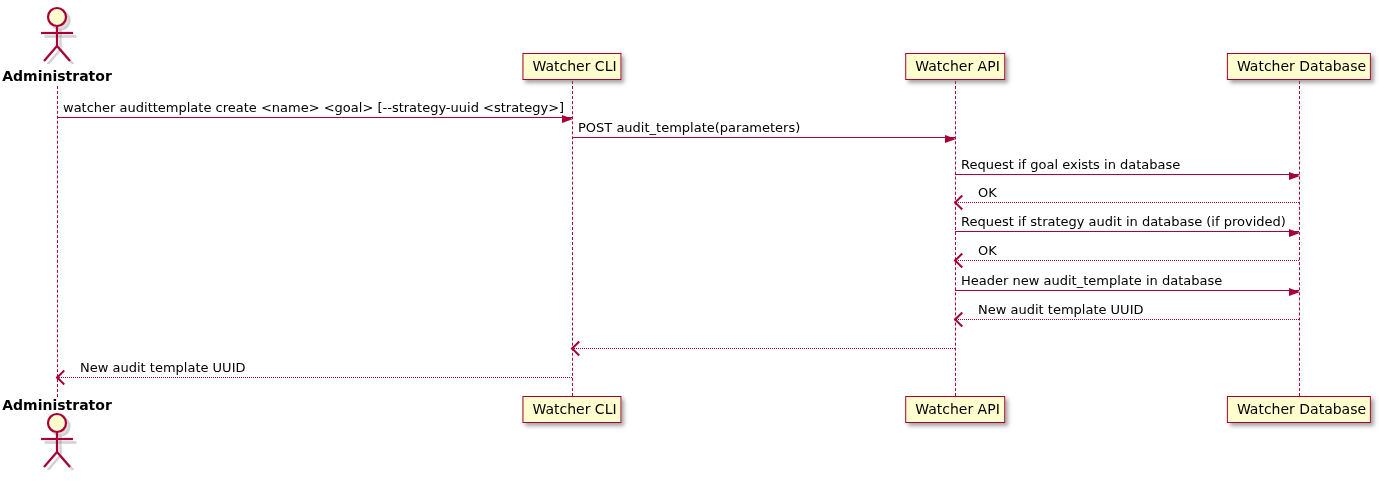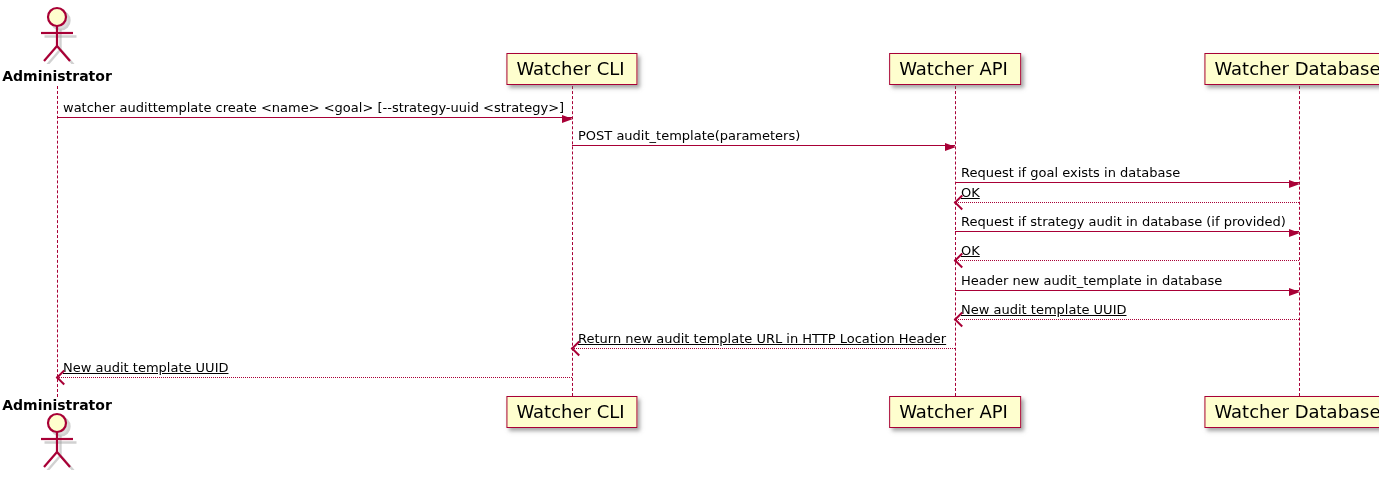--- a/index.html
+++ b/index.html
@@ -3,36 +3,36 @@
 <meta charset="utf-8">
 <style>
   :root { --line:#A80036; --fill:#FEFECE; --txt:#000000; }
   html,body { margin:0; padding:0; background:#ffffff; }
   #canvas { position:relative; width:1379px; height:483px; background:#ffffff;
             font-family:"DejaVu Sans", sans-serif; overflow:hidden; }
 
   .lifeline { position:absolute; width:0; border-left:1px dashed var(--line); z-index:0; }
 
   .participant { position:absolute; transform:translateX(-50%); background:var(--fill);
-                 border:1.5px solid var(--line); padding:4px 12px 5px 9px; font-size:18px;
+                 border:1.5px solid var(--line); padding:4px 4px 5px 9px; font-size:14px;
                  color:var(--txt); white-space:nowrap;
                  box-shadow:3px 3px 4px rgba(105,105,105,0.6); z-index:2; }
 
   .actor { position:absolute; z-index:2; }
   .actor-shadow { stroke:#9a9a9a; fill:none; stroke-width:2.4; opacity:0.45; }
   .actor-shadow-head { fill:#b5b5b5; stroke:#9a9a9a; stroke-width:2.4; opacity:0.45; }
   .actor-main { stroke:var(--line); fill:none; stroke-width:2.2; }
   .actor-head { fill:var(--fill); stroke:var(--line); stroke-width:2.2; }
   .actor-label { position:absolute; transform:translateX(-50%); font-size:14px;
                  color:var(--txt); white-space:nowrap; z-index:2;font-weight:bold; }
 
   .message { position:absolute; height:17px; z-index:1; }
   .msg-label { position:absolute; bottom:3px; font-size:13px; color:var(--txt); white-space:nowrap; }
   .message.to-right .msg-label { left:6px; }
-  .message.to-left  .msg-label { left:6px;text-decoration:underline; }
+  .message.to-left  .msg-label { left:23px; }
   .msg-line { position:absolute; bottom:0; left:0; right:0; height:0; border-top:1px solid var(--line); }
   .message.dashed .msg-line { border-top-style:dotted; }
 
   .msg-arrow { position:absolute; }
   .message.solid.to-right .msg-arrow { right:-1px; bottom:-5px; width:0; height:0;
       border-top:4.5px solid transparent; border-bottom:4.5px solid transparent;
       border-left:11px solid var(--line); }
   .message.dashed.to-left .msg-arrow { left:1px; bottom:-5px; width:9px; height:9px;
       border-left:2px solid var(--line); border-bottom:2px solid var(--line);
       transform:rotate(45deg); }
@@ -94,26 +94,26 @@
     <span>Watcher Database</span>
   </div>
     <div class="participant" style="left: 1299px; top: 396px;">
     <span>Watcher Database</span>
   </div>
     <div class="message solid to-right" style="left: 57px; width: 515px; top: 101px;">
     <div class="msg-label">watcher audittemplate create &lt;name&gt; &lt;goal&gt; [--strategy-uuid &lt;strategy&gt;]</div>
     <div class="msg-line"></div>
     <div class="msg-arrow"></div>
   </div>
-    <div class="message solid to-right" style="left: 572px; width: 383px; top: 129px;">
+    <div class="message solid to-right" style="left: 572px; width: 383px; top: 121px;">
     <div class="msg-label">POST audit_template(parameters)</div>
     <div class="msg-line"></div>
     <div class="msg-arrow"></div>
   </div>
-    <div class="message solid to-right" style="left: 955px; width: 344px; top: 166px;">
+    <div class="message solid to-right" style="left: 955px; width: 344px; top: 158px;">
     <div class="msg-label">Request if goal exists in database</div>
     <div class="msg-line"></div>
     <div class="msg-arrow"></div>
   </div>
     <div class="message dashed to-left" style="left: 955px; width: 344px; top: 186px;">
     <div class="msg-label">OK</div>
     <div class="msg-line"></div>
     <div class="msg-arrow"></div>
   </div>
     <div class="message solid to-right" style="left: 955px; width: 344px; top: 215px;">
@@ -130,21 +130,20 @@
     <div class="msg-label">Header new audit_template in database</div>
     <div class="msg-line"></div>
     <div class="msg-arrow"></div>
   </div>
     <div class="message dashed to-left" style="left: 955px; width: 344px; top: 303px;">
     <div class="msg-label">New audit template UUID</div>
     <div class="msg-line"></div>
     <div class="msg-arrow"></div>
   </div>
     <div class="message dashed to-left" style="left: 572px; width: 383px; top: 332px;">
-    <div class="msg-label">Return new audit template URL in HTTP Location Header</div>
     <div class="msg-line"></div>
     <div class="msg-arrow"></div>
   </div>
     <div class="message dashed to-left" style="left: 57px; width: 515px; top: 361px;">
     <div class="msg-label">New audit template UUID</div>
     <div class="msg-line"></div>
     <div class="msg-arrow"></div>
   </div>
   </div>
 

